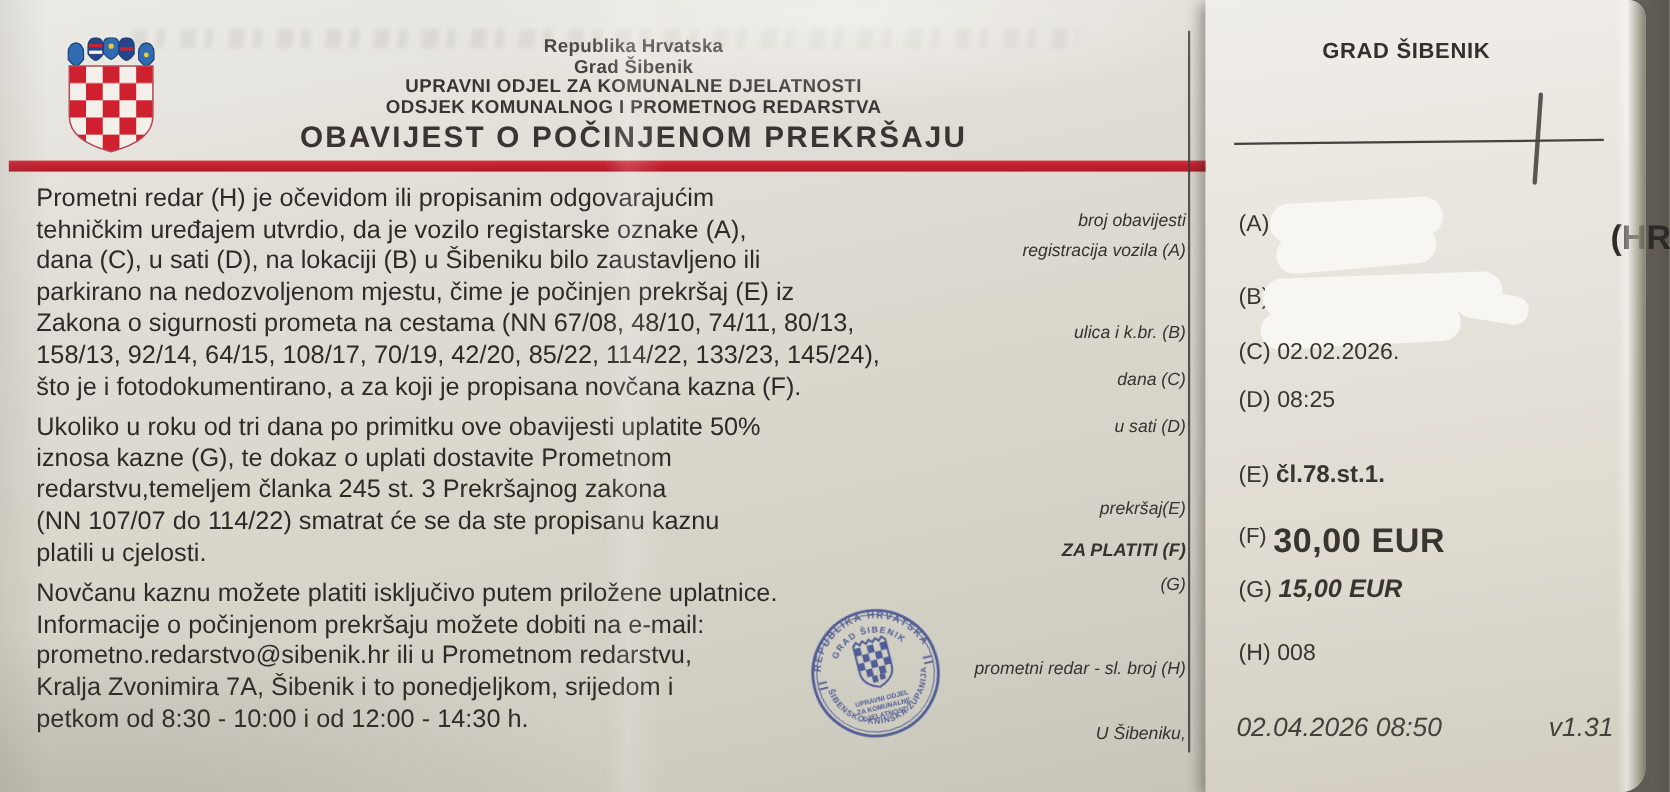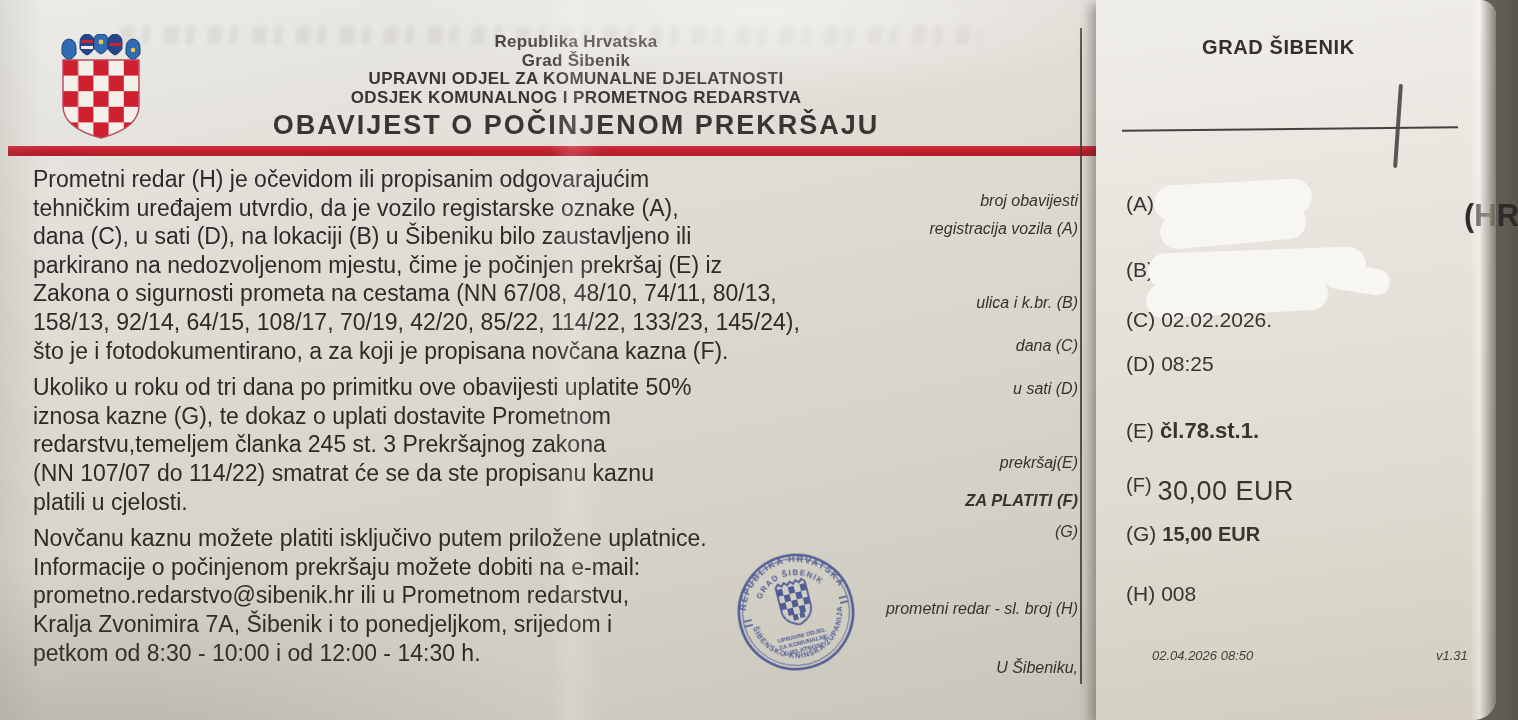--- a/index.html
+++ b/index.html
@@ -58,25 +58,25 @@
   .stub .org1{ position:absolute; left:106px; top:36px; font-weight:bold; font-size:20px; letter-spacing:.6px; color:#332f2c; }
   .stub .org2{ position:absolute; left:105px; top:60px; font-size:18.5px; letter-spacing:.4px; color:#3a3632; }
   .stub .hline{ position:absolute; left:26px; top:128px; width:336px; height:2px; background:#45413d; transform:rotate(-.6deg); }
   .stub .penmark{ position:absolute; left:300px; top:84px; width:4px; height:84px; background:#4a4641; border-radius:3px; transform:rotate(4deg); opacity:.9; }
   .stub .noticeno{ position:absolute; left:28px; top:140px; font-weight:bold; font-size:30px; letter-spacing:2.5px; color:#2d2a27; }
   .srow{ position:absolute; left:30px; white-space:nowrap; font-size:21px; color:#38342f; }
   .srow .skey{ margin-right:6px; }
   .srow .sval{ }
   .row-e .sval{ font-weight:bold; font-size:22px; }
   .row-f .skey{ font-size:20px; vertical-align:8px; }
-  .row-f .sval{ font-weight:normal; font-size:27px; letter-spacing:.5px;text-align:center; }
-  .row-g .sval{ font-weight:bold; font-size:20px; }
+  .row-f .sval{ font-weight:bold; font-size:31px; letter-spacing:.5px;text-align:center; }
+  .row-g .sval{ font-weight:bold; font-size:23px;font-style:italic; }
   .hr-code{ position:absolute; left:368px; top:198px; font-weight:bold; font-size:31px; color:#2d2a27; }
   .blob{ position:absolute; background:#f7f6f2; border-radius:22px; }
-  .stub-footer{ position:absolute; top:648px; font-style:italic; font-size:13px; color:#44403b; white-space:nowrap;margin-left:28px; }
+  .stub-footer{ position:absolute; top:648px; font-style:italic; font-size:24px; color:#44403b; white-space:nowrap; }
 </style>
 </head>
 <body>
 
 <div class="sheet-main">
   <div class="ghost-text"></div>
 
   <svg class="coa" width="90" height="106" viewBox="0 0 90 106">
     <defs>
       <pattern id="chk" patternUnits="userSpaceOnUse" x="7" y="26" width="30.4" height="31.2">

